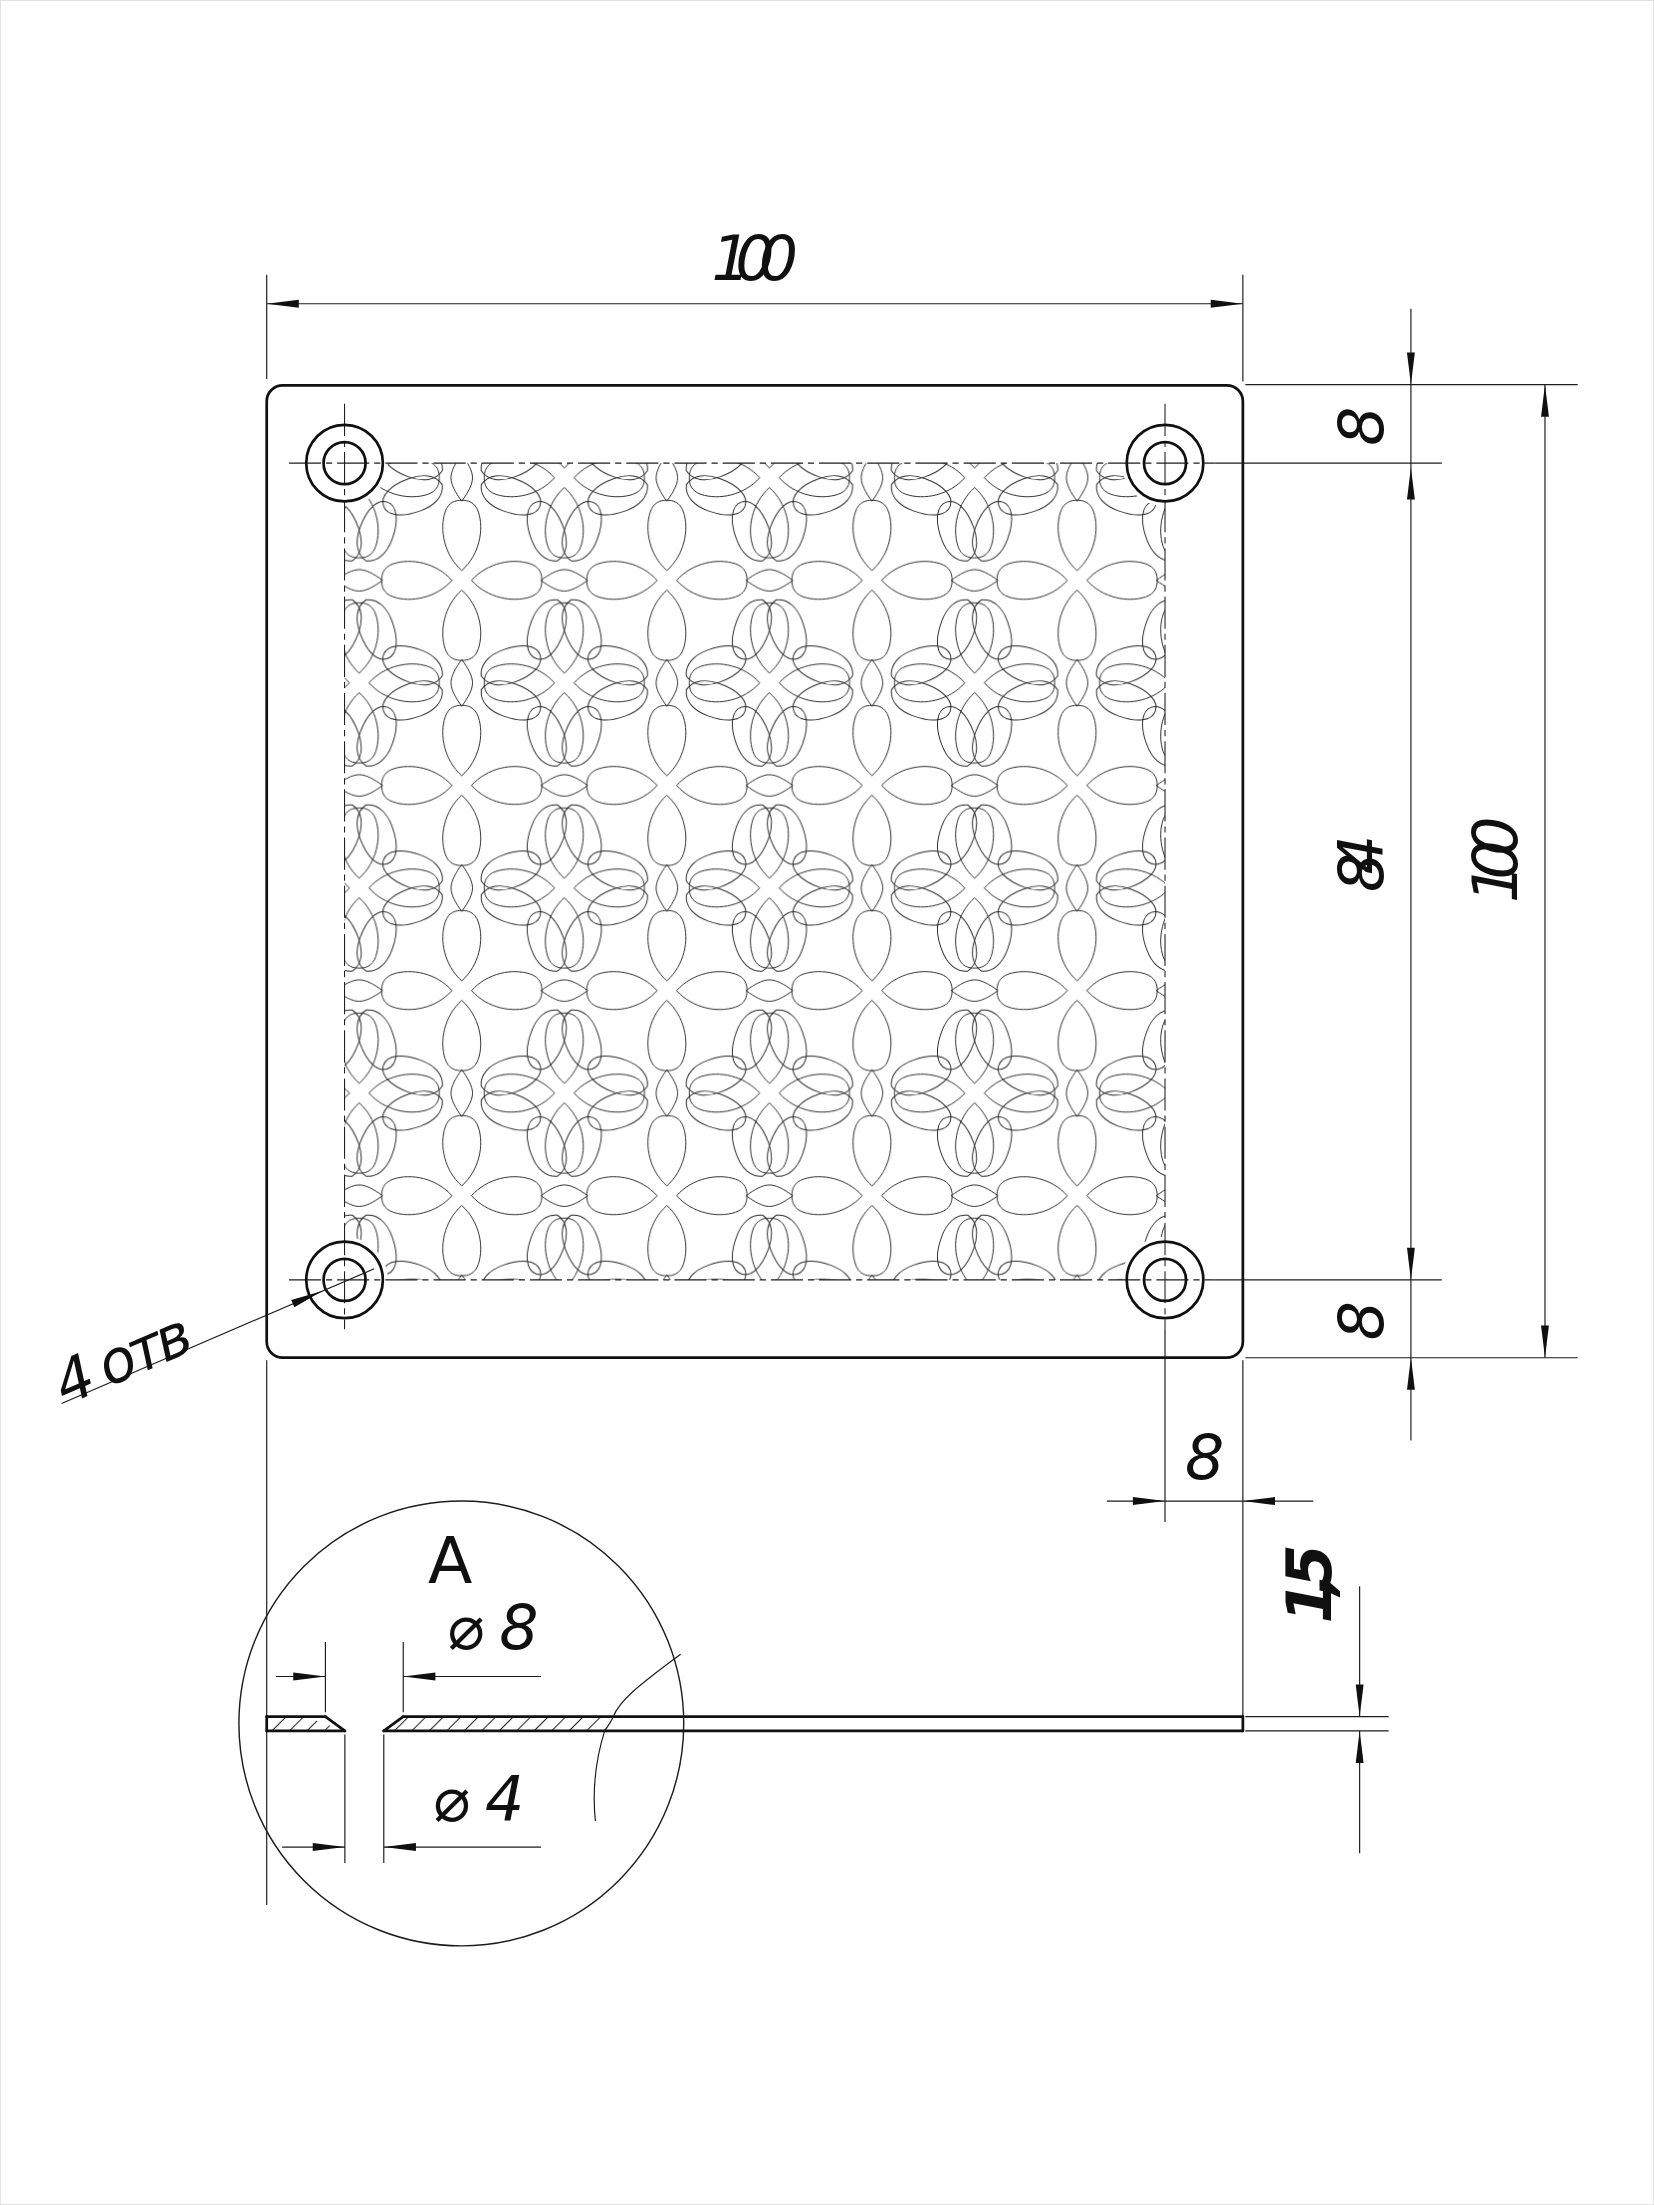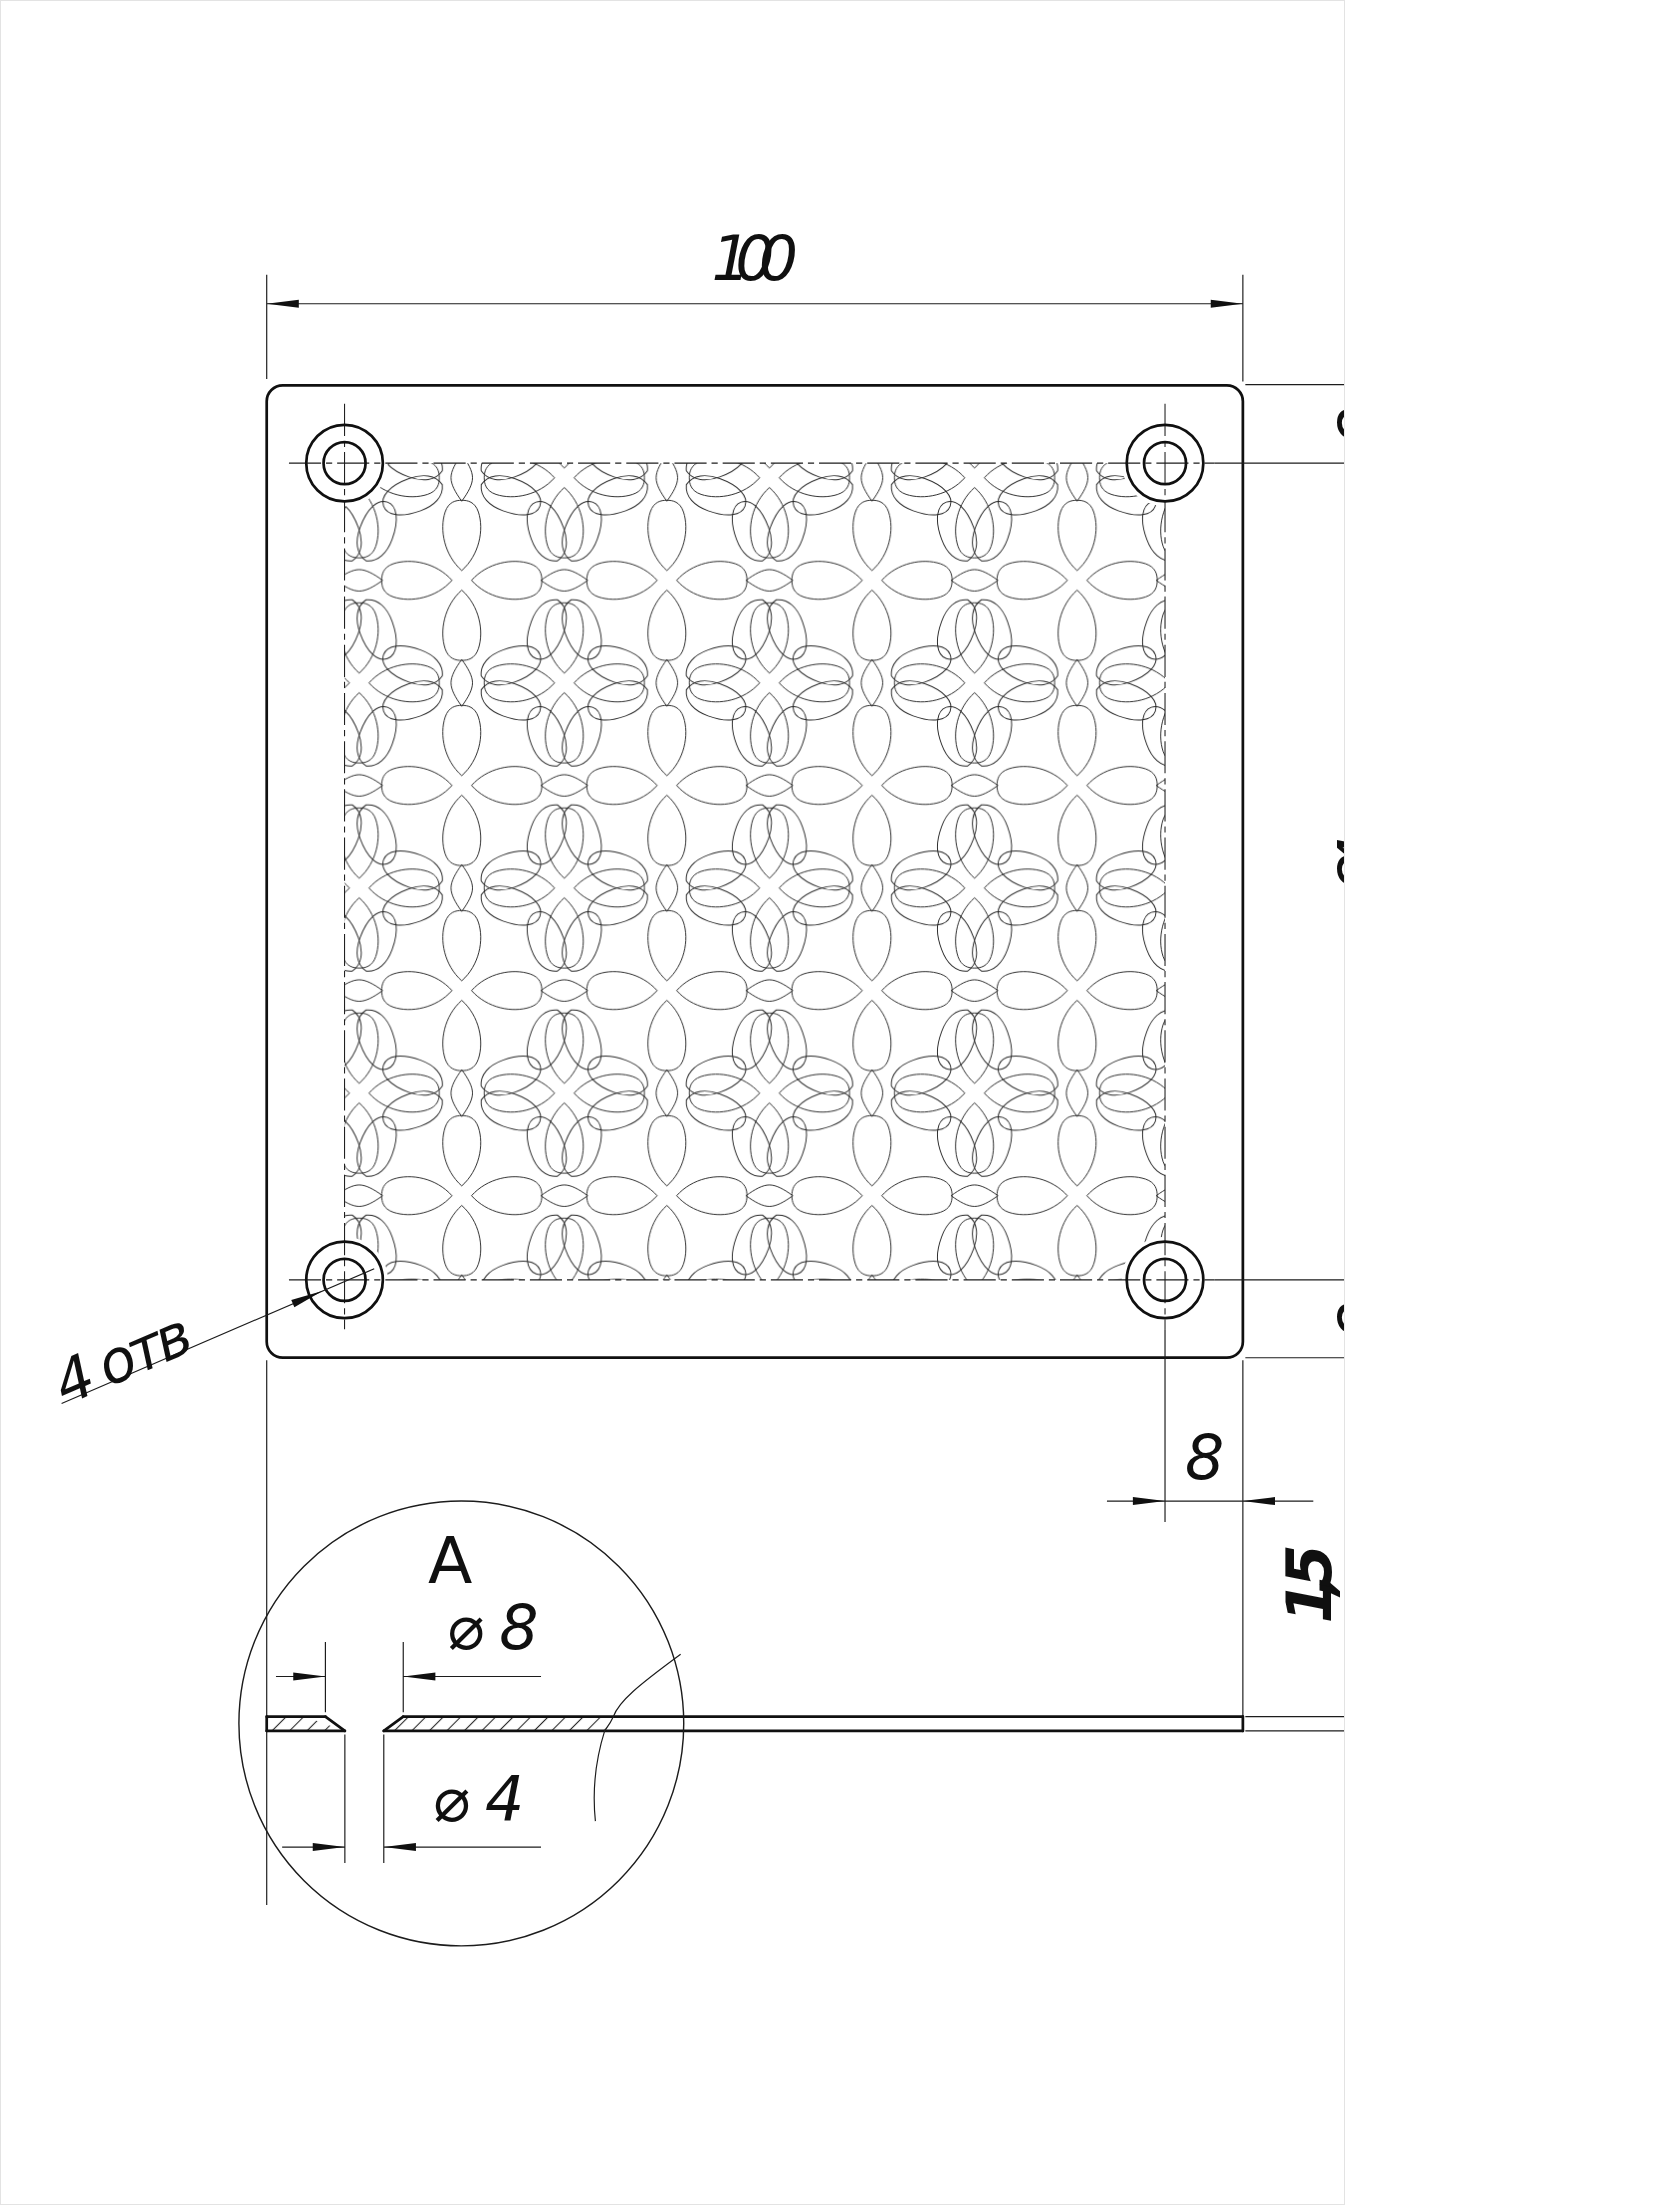--- a/index.html
+++ b/index.html
@@ -1,16 +1,16 @@
 <!DOCTYPE html>
 <html style="font-size:10px"><head>
 <meta charset="utf-8">
 <style>
   html,body{margin:0;padding:0;background:#fff;}
-  .page{position:relative;width:1345px;height:2205px;background:#ffffff;
+  .page{position:relative;width:1654px;height:2205px;background:#ffffff;
         border:0.6px solid #e3e3e3;box-sizing:border-box;overflow:hidden;
         font-family:"DejaVu Sans",sans-serif;text-decoration:underline;}
   svg{position:absolute;inset:0;}
   .k{stroke:#101010;stroke-width:4.4;fill:none;stroke-linecap:round;}
   .t{stroke:#1c1c1c;stroke-width:1.9;fill:none;}
   .cl{stroke:#1c1c1c;stroke-width:1.7;fill:none;stroke-dasharray:52 8 10 8;}
   .pat{stroke:#262626;stroke-width:0.098;fill:none;}
   .arr{fill:#101010;stroke:none;}
   .dimtxt{font-family:"DejaVu Sans",sans-serif;font-style:italic;
           font-size:100px;fill:#101010;text-anchor:middle;}

